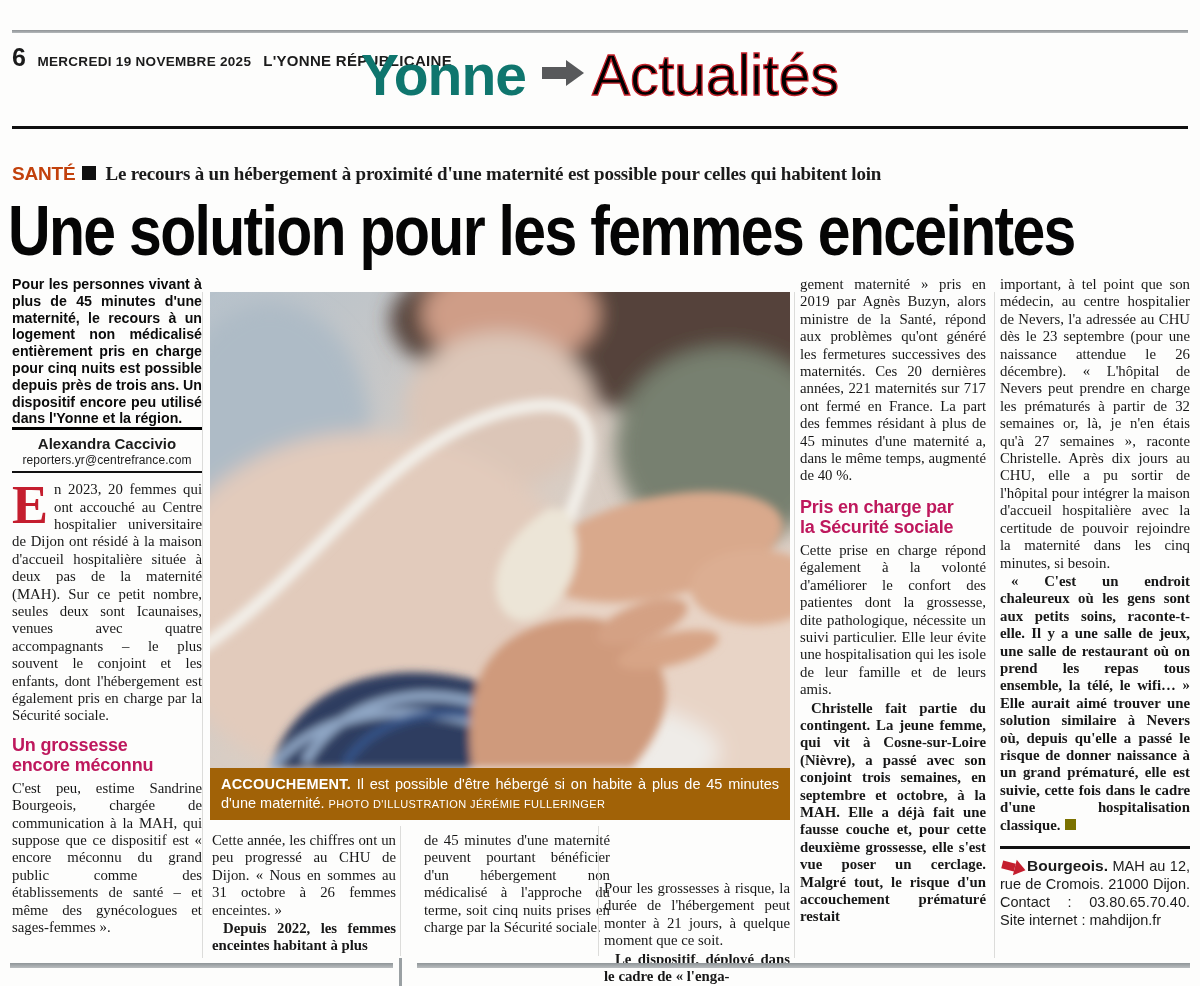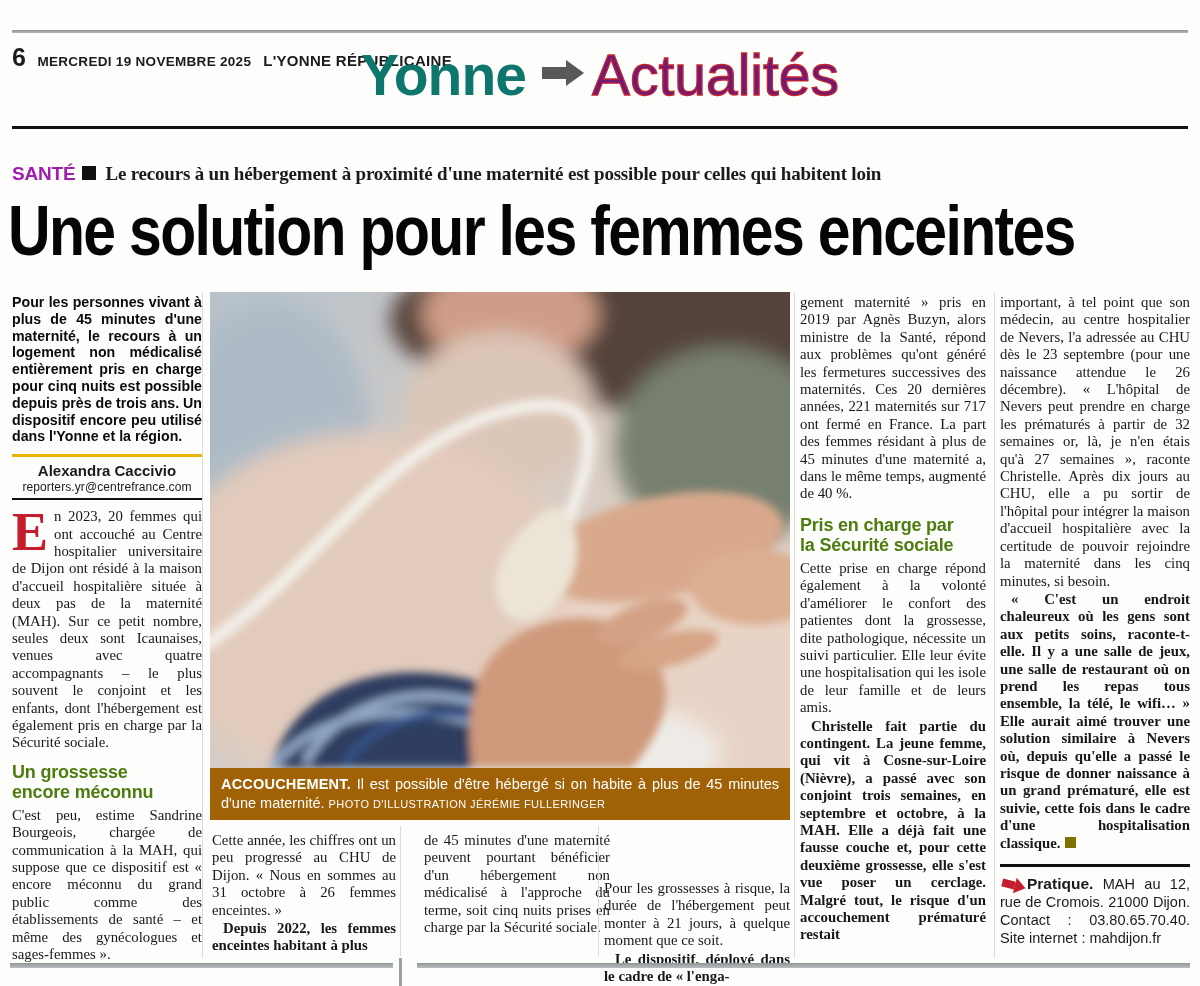--- a/index.html
+++ b/index.html
@@ -15,51 +15,51 @@
   .masthead .pagenum { font-size:25px; font-weight:bold; letter-spacing:-0.5px; }
   .masthead .m-date { font-size:13.5px; font-weight:bold; letter-spacing:0.3px;margin-top:48px; }
   .masthead .m-paper { font-size:15px; font-weight:bold; letter-spacing:0.3px; }
   .masthead-rule { position:absolute; top:30px; left:12px; right:12px; height:3px;
     background:linear-gradient(#8f9396,#b4b8ba); }
 
   
   .section-header { position:absolute; top:42px; left:0; width:100%; text-align:center;
     font-family:"Liberation Sans", sans-serif; font-size:57px; letter-spacing:-1px; }
   .sh-yonne { font-weight:bold; color:#0f766e; }
-  .sh-actu { color:#701a75; -webkit-text-stroke:1.3px #c8242c; letter-spacing:0; }
+  .sh-actu { color:#000000; -webkit-text-stroke:1.3px #c8242c; letter-spacing:0; }
   .h-arrow { display:inline-block; position:relative; width:24px; height:12px; background:#58595b;
     margin:0 26px 0 16px; vertical-align:16px; }
   .h-arrow::after { content:""; position:absolute; left:100%; top:50%; transform:translateY(-50%);
     border-left:18px solid #58595b; border-top:13px solid transparent; border-bottom:13px solid transparent; }
   .header-black-rule { position:absolute; top:126px; left:12px; right:12px; height:3px; background:#101010; }
 
   
   .kicker { position:absolute; top:163px; left:12px; white-space:nowrap; }
   .kicker-label { font-family:"Liberation Sans", sans-serif; font-weight:bold; font-size:19px;
-    color:#a21caf; letter-spacing:-0.2px; }
+    color:#c2410c; letter-spacing:-0.2px; }
   .kicker-square { display:inline-block; width:14px; height:14px; background:#101010; margin:0 9px 0 7px; }
   .kicker-text { font-family:Liberation Serif, serif; font-weight:bold; font-size:19px; letter-spacing:-0.2px;margin-top:17px; }
 
   
   .headline { position:absolute; top:190px; left:8px; margin:0; white-space:nowrap;
     font-family:"Liberation Sans", sans-serif; font-weight:bold; font-size:71px; color:#050505;
     letter-spacing:-2px; transform:scaleX(0.83); transform-origin:left top; }
 
   
-  .col { position:absolute; top:294px; height:672px; overflow:hidden; text-align:justify; }
+  .col { position:absolute; top:276px; height:672px; overflow:hidden; text-align:justify; }
   .col p { margin:0; font-size:14.8px; line-height:17.4px; color:#171717; }
   .col p.indent { text-indent:11px;font-weight:bold; }
   .col p + p { margin-top:1px; }
   .subhead { font-family:"Liberation Sans", sans-serif; font-weight:bold; font-size:18px;
-    line-height:20px; margin:10px 0 5px; text-align:left; color:#4d7c0f; letter-spacing:-0.2px; }
+    line-height:20px; margin:10px 0 5px; text-align:left; color:#be185d; letter-spacing:-0.2px; }
 
   .col1 { left:12px; width:190px; }
   .lede { font-family:"Liberation Sans", sans-serif; font-weight:bold; font-size:14.2px !important;
     line-height:16.8px !important; color:#0b0b0b !important; }
-  .byline-block { margin-top:9px; border-top:3px solid #eab308; border-bottom:2px solid #111;
+  .byline-block { border-top:3px solid #000000; border-bottom:2px solid #111;
     padding:5px 2px 4px; text-align:center; font-family:"Liberation Sans", sans-serif; }
   .byline-name { font-weight:bold; font-size:15px; }
   .byline-email { font-size:12px; letter-spacing:0.1px; margin-top:1px; }
   .body-first { margin-top:8px !important; }
   .dropcap { float:left; color:#c41e2e; font-weight:bold; font-size:54px; line-height:42px;
     padding:3px 6px 0 0; font-family:"Liberation Serif", serif; }
   .subhead-narrow { max-width:150px; }
   .subhead-narrow2 { max-width:168px; }
 
   .col2 { left:212px; top:832px; width:184px; height:128px; }
@@ -200,21 +200,21 @@
     <p>gement maternité » pris en 2019 par Agnès Buzyn, alors ministre de la Santé, répond aux problèmes qu'ont généré les fermetures successives des maternités. Ces 20 dernières années, 221 maternités sur 717 ont fermé en France. La part des femmes résidant à plus de 45 minutes d'une maternité a, dans le même temps, augmenté de 40 %.</p>
     <h3 class="subhead subhead-narrow2">Pris en charge par la Sécurité sociale</h3>
     <p>Cette prise en charge répond également à la volonté d'améliorer le confort des patientes dont la grossesse, dite pathologique, nécessite un suivi particulier. Elle leur évite une hospitalisation qui les isole de leur famille et de leurs amis.</p>
     <p class="indent">Christelle fait partie du contingent. La jeune femme, qui vit à Cosne-sur-Loire (Nièvre), a passé avec son conjoint trois semaines, en septembre et octobre, à la MAH. Elle a déjà fait une fausse couche et, pour cette deuxième grossesse, elle s'est vue poser un cerclage. Malgré tout, le risque d'un accouchement prématuré restait</p>
   </div>
 
   <div class="col col6">
     <p>important, à tel point que son médecin, au centre hospitalier de Nevers, l'a adressée au CHU dès le 23 septembre (pour une naissance attendue le 26 décembre). « L'hôpital de Nevers peut prendre en charge les prématurés à partir de 32 semaines or, là, je n'en étais qu'à 27 semaines », raconte Christelle. Après dix jours au CHU, elle a pu sortir de l'hôpital pour intégrer la maison d'accueil hospitalière avec la certitude de pouvoir rejoindre la maternité dans les cinq minutes, si besoin.</p>
     <p class="indent"><span>« C'est un endroit chaleureux où les gens sont aux petits soins, raconte-t-elle. Il y a une salle de jeux, une salle de restaurant où on prend les repas tous ensemble, la télé, le wifi… » Elle aurait aimé trouver une solution similaire à Nevers où, depuis qu'elle a passé le risque de donner naissance à un grand prématuré, elle est suivie, cette fois dans le cadre d'une hospitalisation classique.</span><span class="endmark"></span></p>
     <div class="pratique">
-      <span class="pratique-arrow"></span><span class="pratique-label">Pratique.</span>
+      <span class="pratique-arrow"></span><span class="pratique-label">Bourgeois.</span>
       <span class="pratique-text">MAH au 12, rue de Cromois. 21000 Dijon. Contact : 03.80.65.70.40. Site internet : mahdijon.fr</span>
     </div>
   </div>
 
   <div class="vsep vsep1"></div>
   <div class="vsep vsep2"></div>
   <div class="vsep vsep3"></div>
   <div class="vsep vsep4"></div>
   <div class="vsep vsep5"></div>
 

